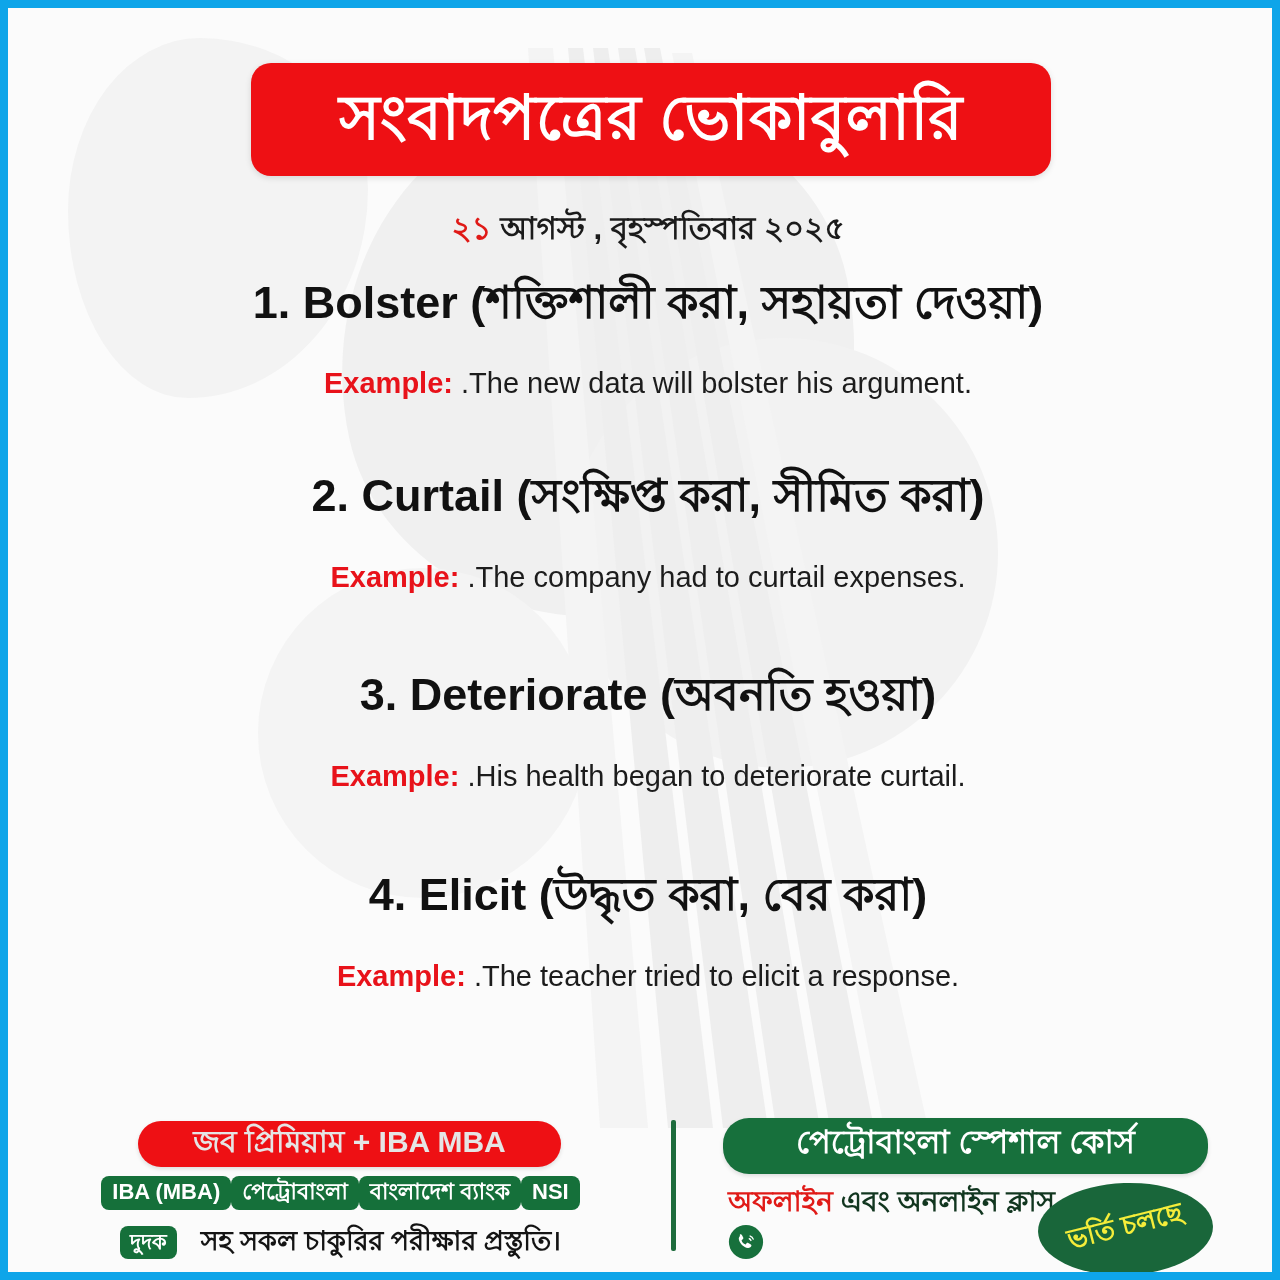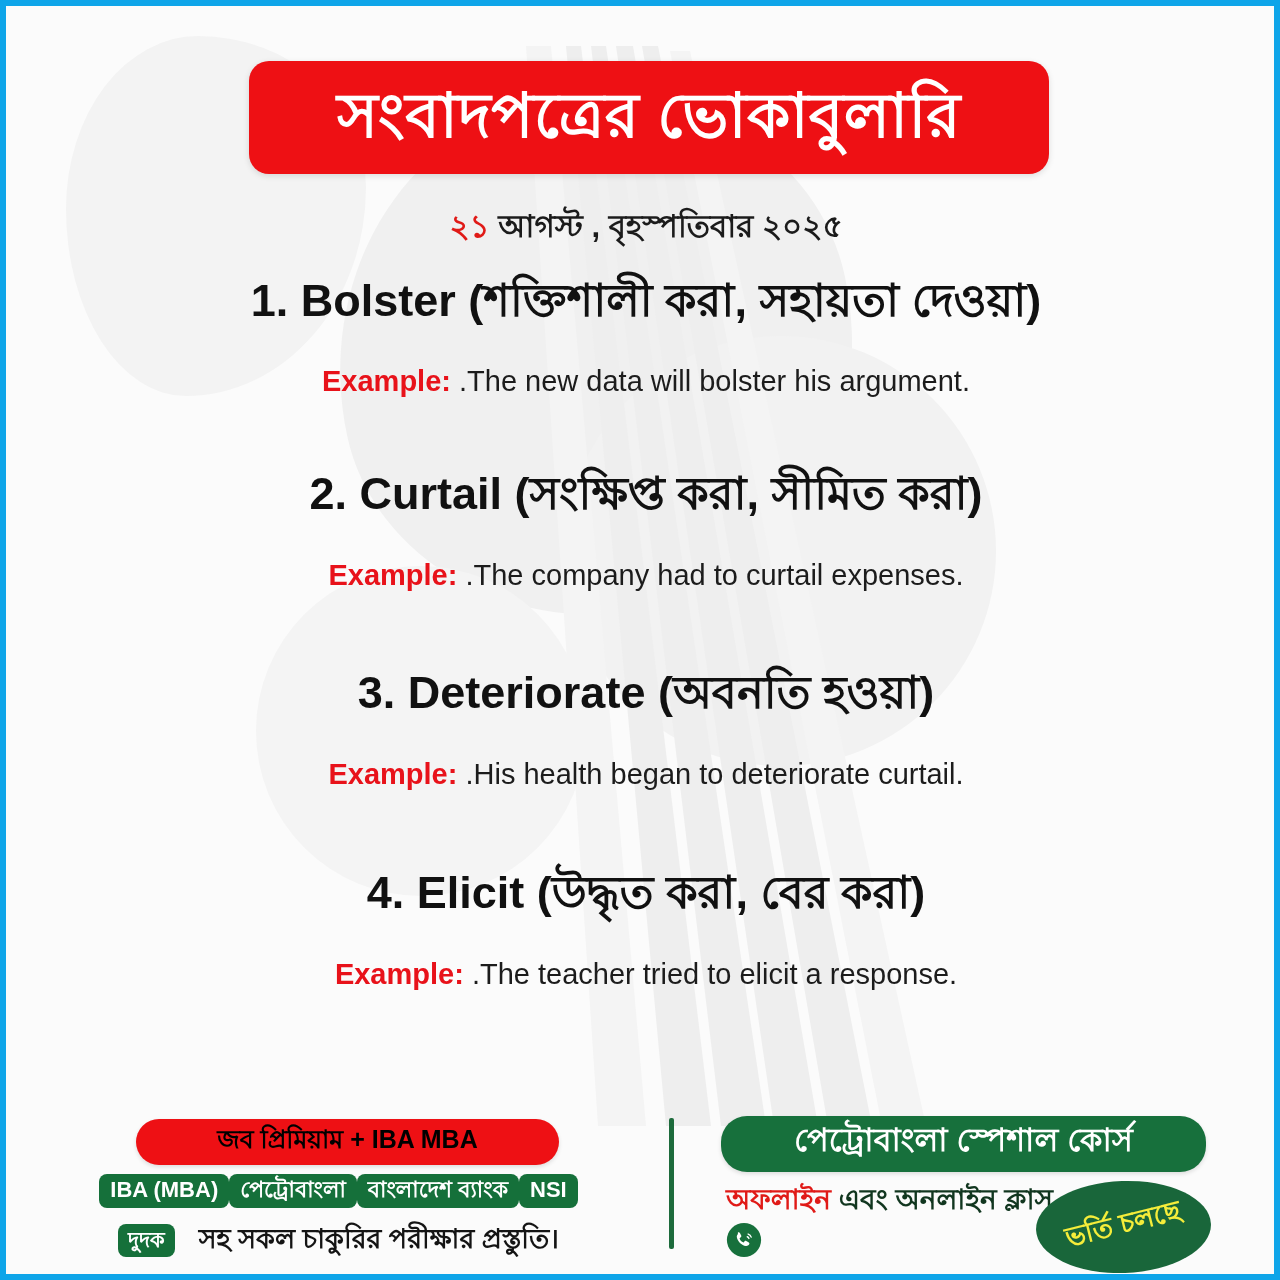--- a/index.html
+++ b/index.html
@@ -6,21 +6,21 @@
   html,body { width:1280px; height:1280px; }
   body {
     font-family:"Liberation Sans", sans-serif;
     background:#17703c;
     overflow:hidden;
   }
   #poster {
     position:relative;
     width:1280px; height:1280px;
     background:#fbfbfb;
-    border:6px solid #0ea5e9;
+    border:8px solid #0ea5e9;
     overflow:hidden;
   }
   
   .wm { position:absolute; pointer-events:none; }
   .wm-fan {
     left:0; top:0; width:1280px; height:1120px;
     opacity:1;
   }
   .wm-blob1 {
     left:330px; top:90px; width:520px; height:520px;
@@ -107,21 +107,21 @@
   
   .fl { position:absolute; left:10px; top:0; width:645px; }
   .pill-red {
     position:absolute; left:120px; top:13px;
     width:423px; height:46px;
     background:#ee1014; border-radius:24px;
     display:flex; align-items:center; justify-content:center;
     box-shadow:0 2px 4px rgba(0,0,0,.12);
   }
   .pill-red .t {
-    color:#000000; font-size:25px; font-weight:bold; white-space:nowrap;
+    color:#e5e5e5; font-size:30px; font-weight:bold; white-space:nowrap;
     transform:translateY(-1px);
   }
   .tagrow {
     position:absolute; left:0; top:68px; width:645px;
     display:flex; align-items:center; justify-content:center;
   }
   .tagrow2 {
     position:absolute; left:0; top:112px; width:645px;
     display:flex; align-items:center; justify-content:center;
     gap:24px;

